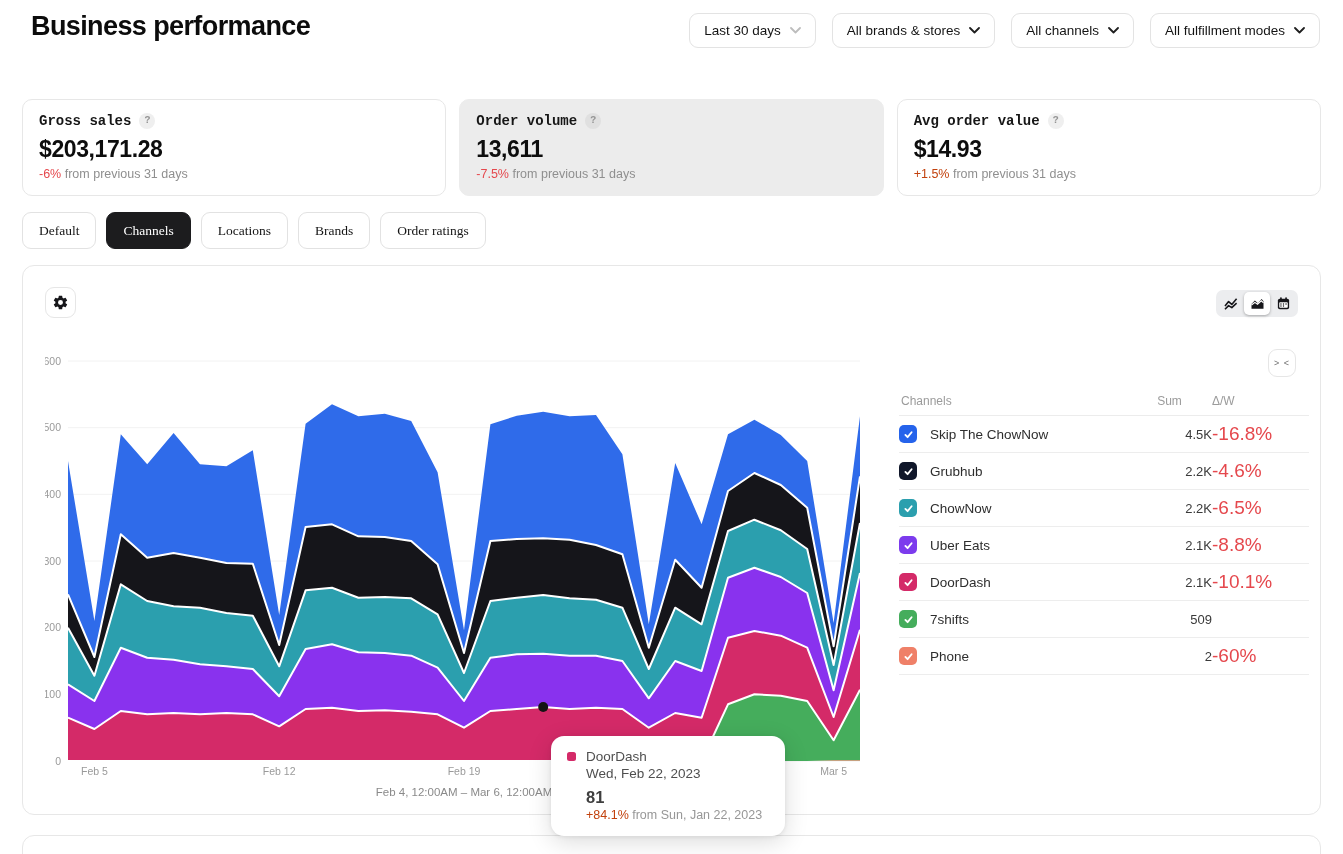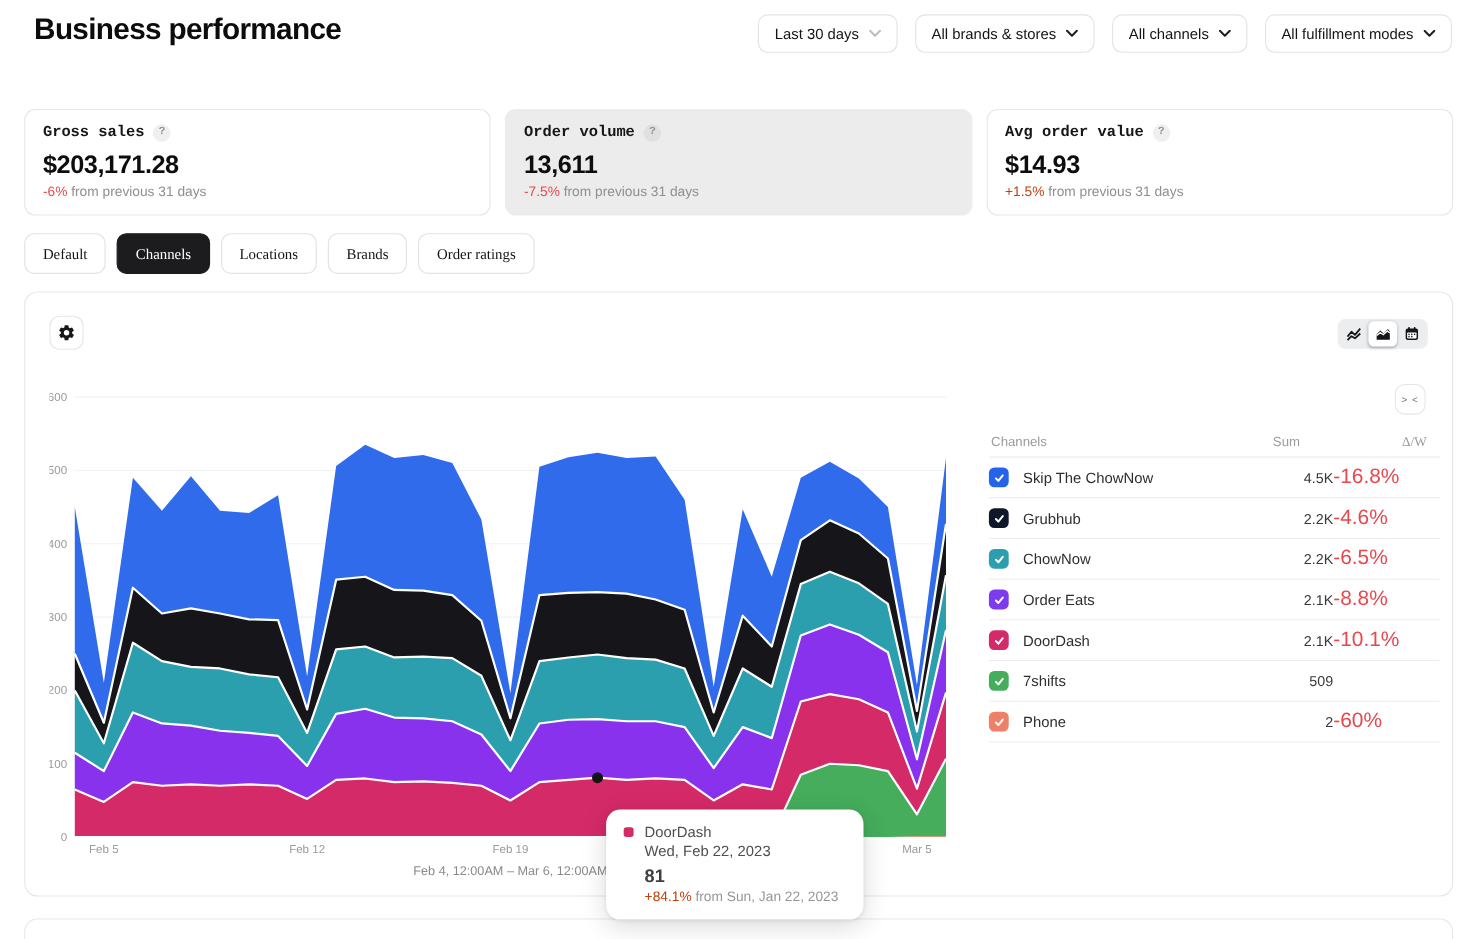--- a/index.html
+++ b/index.html
@@ -57,21 +57,21 @@
   .axis-text { font-size:10.5px; fill:#9a9a9a; }
   .range-caption { position:absolute; left:141px; top:520px; width:600px; text-align:center;
     font-size:11.5px; color:#8a8a8a; }
 
   
   .legend { position:absolute; left:876px; top:121px; width:410px; }
   .legend-head { display:flex; align-items:center; height:29px; font-size:12px; color:#9b9b9b;
     border-bottom:1px solid #ececec; }
   .col-name { flex:1; padding-left:2px; }
   .col-sum { width:85px; text-align:center; }
-  .col-delta { width:97px; text-align:right; padding-right:12px;font-family:Liberation Serif, serif; }
+  .col-delta { width:97px; padding-right:12px; }
   .legend-row { display:flex; align-items:center; height:37px; border-bottom:1px solid #ededed;
     cursor:pointer; }
   .cbx { width:18px; height:18px; border-radius:5px; display:flex; align-items:center;
     justify-content:center; cursor:pointer; flex:none; }
   .row-name { flex:1; margin-left:13px; font-size:13.5px; color:#2e2e2e; }
   .row-sum { width:85px; text-align:right; font-size:13px; color:#3a3a3a; }
   .row-delta { width:97px; text-align:left; padding-right:12px; font-size:19px; }
 
   
   .tooltip { position:absolute; left:551px; top:736px; width:234px; z-index:10; background:#fff;
@@ -284,21 +284,21 @@
           <span class="row-name">ChowNow</span>
           <span class="row-sum">2.2K</span>
           <span class="row-delta delta-neg">-6.5%</span>
         </div>
         <div class="legend-row">
           <span class="cbx" style="background: rgb(124, 59, 237);">
             <svg width="11" height="11" viewBox="0 0 12 12">
               <path d="M2.6 6.4l2.4 2.5 4.4-5.4" stroke="#fff" stroke-width="2" fill="none" stroke-linecap="round" stroke-linejoin="round"></path>
             </svg>
           </span>
-          <span class="row-name">Order Eats</span>
+          <span class="row-name">Uber Eats</span>
           <span class="row-sum">2.1K</span>
           <span class="row-delta delta-neg">-8.8%</span>
         </div>
         <div class="legend-row">
           <span class="cbx" style="background: rgb(212, 42, 104);">
             <svg width="11" height="11" viewBox="0 0 12 12">
               <path d="M2.6 6.4l2.4 2.5 4.4-5.4" stroke="#fff" stroke-width="2" fill="none" stroke-linecap="round" stroke-linejoin="round"></path>
             </svg>
           </span>
           <span class="row-name">DoorDash</span>

